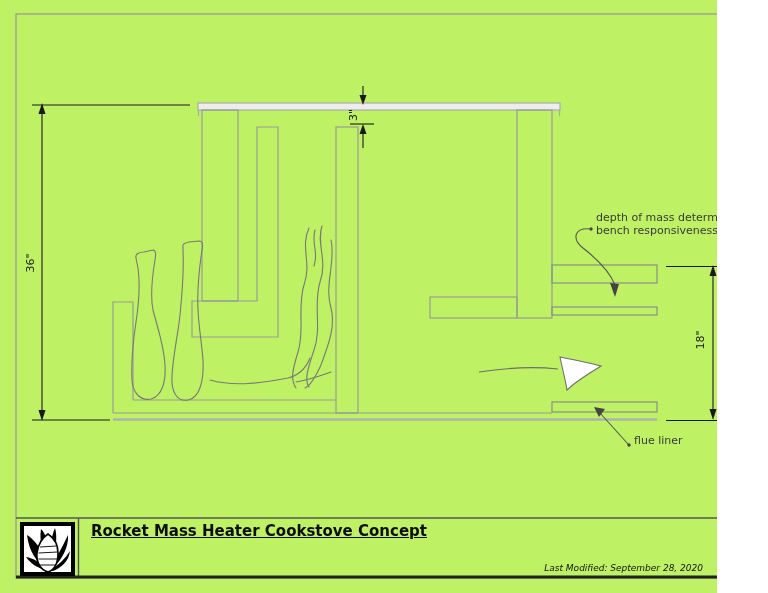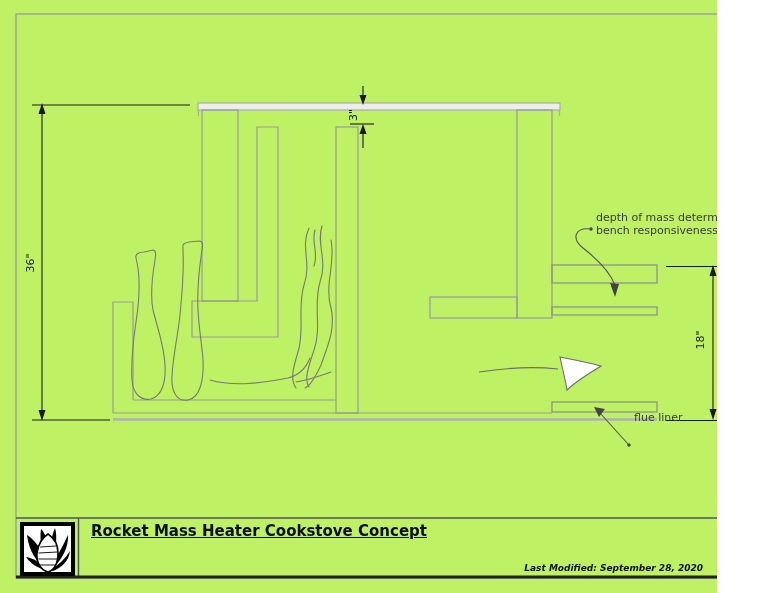--- a/index.html
+++ b/index.html
@@ -7,21 +7,21 @@
         font-family:"DejaVu Sans","Liberation Sans",sans-serif;}
   .layer{position:absolute;left:0;top:0;}
   .dim-label{position:absolute;font-size:11px;color:#1a1a1a;white-space:nowrap;
              transform:translate(-50%,-50%) rotate(-90deg);}
   .note{position:absolute;font-size:11px;color:#3a3a3a;line-height:1.18;}
   .tb-text{position:absolute;color:#0d0d0d;font-weight:bold;white-space:nowrap;}
   .tb-project{left:91px;top:522px;font-size:15px;text-decoration:underline;}
   .tb-sheet{left:91px;top:536px;font-size:21px;}
   .tb-contact{left:91px;top:557px;font-size:14.5px;}
   .tb-page{left:729px;top:545px;font-size:21px;}
-  .tb-modified{position:absolute;right:14px;top:563px;font-size:9px;font-weight:bold;
+  .tb-modified{position:absolute;right:14px;top:563px;font-size:9px;font-weight:normal;
                font-style:italic;color:#111;}
 </style>
 </head>
 <body>
 
 <div class="page">
 
   <svg class="layer" width="768" height="593" viewBox="0 0 768 593">
 
     <g>
@@ -101,21 +101,21 @@
       <polygon points="363,124 359.5,134 366.5,134" stroke="none"></polygon>
       <line x1="363" y1="134" x2="363" y2="148"></line>
     </g>
   </svg>
 
   <span class="dim-label" style="left:30px;top:263px;">36"</span>
   <span class="dim-label" style="left:353px;top:115px;">3"</span>
   <span class="dim-label" style="left:700px;top:340px;">18"</span>
 
   <div class="note" style="left:596px;top:212px;width:146px;">depth of mass determines bench responsiveness</div>
-  <div class="note" style="left:634px;top:412px;">flue liner</div>
+  <div class="note" style="left:634px;top:435px;">flue liner</div>
 
   <svg class="layer" style="left:20px;top:522px;" width="55" height="54" viewBox="0 0 55 54">
     <rect x="2" y="2" width="51" height="50" fill="#fff" stroke="#000" stroke-width="4"></rect>
     <g fill="#000">
       <path d="M26,47 C17,40 9,30 7,13 C14,17 22,28 26,38 Z"></path>
       <path d="M27,45 C23,31 19,19 21,7 C27,12 29,27 29,39 Z"></path>
       <path d="M29,44 C29,29 31,15 35,6 C38,15 35,30 32,42 Z"></path>
       <path d="M30,46 C36,36 42,26 48,13 C49,24 42,38 33,46 Z"></path>
       <path d="M31,48 C38,43 45,37 50,29 C49,39 41,46 33,49 Z"></path>
       <path d="M25,48 C18,46 11,42 6,35 C13,36 21,41 26,45 Z"></path>

